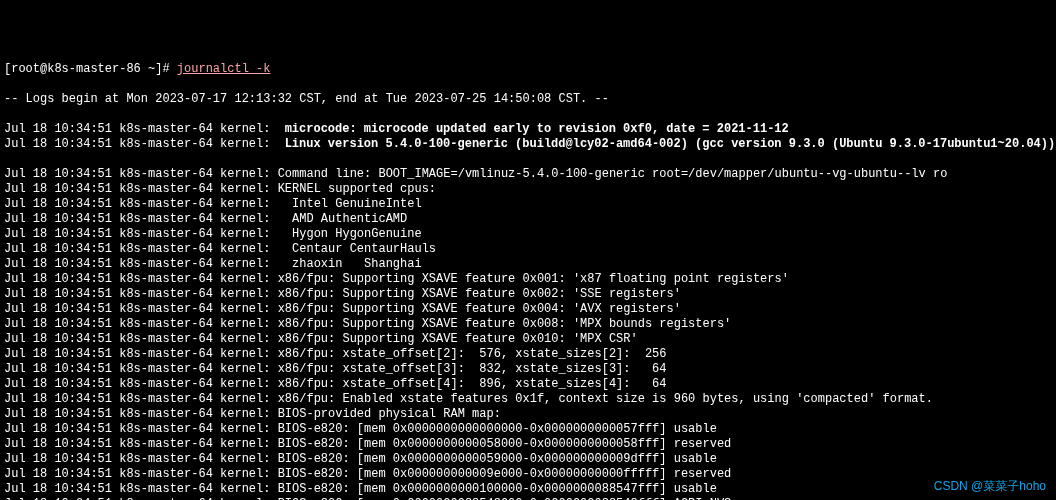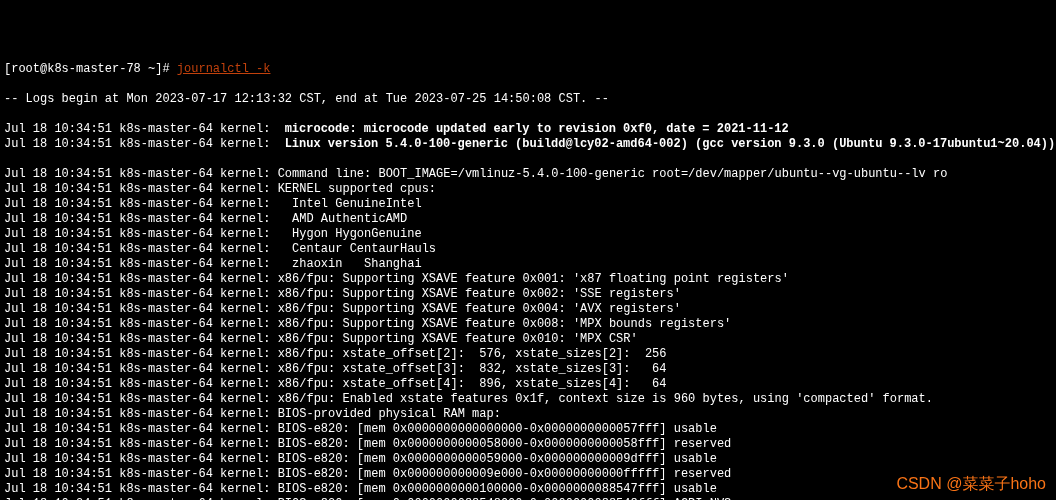--- a/index.html
+++ b/index.html
@@ -11,38 +11,38 @@
       line-height: 1.25;
       padding: 2px 4px;
       white-space: pre;
       overflow: hidden;
       width: 1056px;
       height: 500px;
       position: relative;
     }
     .prompt-line { color: #fff; }
     .prompt-root { color: #fff; }
-    .cmd { color: #c2410c; text-decoration: underline; }
+    .cmd { color: #fca5a5; text-decoration: underline; }
     .bold { font-weight: bold; margin-left: 7px; }
     .log-line { color: #ffffff; }
     .watermark {
       position: absolute;
       bottom: 6px;
       right: 10px;
-      color: #f97316;
-      font-size: 16px;
+      color: #0ea5e9;
+      font-size: 12px;
       font-family: sans-serif;
     }
   </style>
 </head>
 <body>
 
 
 
-<div class="prompt-line"><span class="prompt-root">[<span>root@k8s-master-78</span> <span>~</span>]<span>#</span> </span><span class="cmd">journalctl -k</span></div>
+<div class="prompt-line"><span class="prompt-root">[<span>root@k8s-master-86</span> <span>~</span>]<span>#</span> </span><span class="cmd">journalctl -k</span></div>
 <div class="log-line">-- Logs begin at Mon 2023-07-17 12:13:32 CST, end at Tue 2023-07-25 14:50:08 CST. --</div>
 <div id="bold-container"><div class="log-line"><span>Jul 18 10:34:51 k8s-master-64 kernel: </span><span class="bold">microcode: microcode updated early to revision 0xf0, date = 2021-11-12</span></div><div class="log-line"><span>Jul 18 10:34:51 k8s-master-64 kernel: </span><span class="bold">Linux version 5.4.0-100-generic (buildd@lcy02-amd64-002) (gcc version 9.3.0 (Ubuntu 9.3.0-17ubuntu1~20.04)) #113-Ubuntu SMP Thu Feb 3 1</span></div></div>
 <div id="log-container"><div class="log-line">Jul 18 10:34:51 k8s-master-64 kernel: Command line: BOOT_IMAGE=/vmlinuz-5.4.0-100-generic root=/dev/mapper/ubuntu--vg-ubuntu--lv ro</div><div class="log-line">Jul 18 10:34:51 k8s-master-64 kernel: KERNEL supported cpus:</div><div class="log-line">Jul 18 10:34:51 k8s-master-64 kernel:   Intel GenuineIntel</div><div class="log-line">Jul 18 10:34:51 k8s-master-64 kernel:   AMD AuthenticAMD</div><div class="log-line">Jul 18 10:34:51 k8s-master-64 kernel:   Hygon HygonGenuine</div><div class="log-line">Jul 18 10:34:51 k8s-master-64 kernel:   Centaur CentaurHauls</div><div class="log-line">Jul 18 10:34:51 k8s-master-64 kernel:   zhaoxin   Shanghai</div><div class="log-line">Jul 18 10:34:51 k8s-master-64 kernel: x86/fpu: Supporting XSAVE feature 0x001: 'x87 floating point registers'</div><div class="log-line">Jul 18 10:34:51 k8s-master-64 kernel: x86/fpu: Supporting XSAVE feature 0x002: 'SSE registers'</div><div class="log-line">Jul 18 10:34:51 k8s-master-64 kernel: x86/fpu: Supporting XSAVE feature 0x004: 'AVX registers'</div><div class="log-line">Jul 18 10:34:51 k8s-master-64 kernel: x86/fpu: Supporting XSAVE feature 0x008: 'MPX bounds registers'</div><div class="log-line">Jul 18 10:34:51 k8s-master-64 kernel: x86/fpu: Supporting XSAVE feature 0x010: 'MPX CSR'</div><div class="log-line">Jul 18 10:34:51 k8s-master-64 kernel: x86/fpu: xstate_offset[2]:  576, xstate_sizes[2]:  256</div><div class="log-line">Jul 18 10:34:51 k8s-master-64 kernel: x86/fpu: xstate_offset[3]:  832, xstate_sizes[3]:   64</div><div class="log-line">Jul 18 10:34:51 k8s-master-64 kernel: x86/fpu: xstate_offset[4]:  896, xstate_sizes[4]:   64</div><div class="log-line">Jul 18 10:34:51 k8s-master-64 kernel: x86/fpu: Enabled xstate features 0x1f, context size is 960 bytes, using 'compacted' format.</div><div class="log-line">Jul 18 10:34:51 k8s-master-64 kernel: BIOS-provided physical RAM map:</div><div class="log-line">Jul 18 10:34:51 k8s-master-64 kernel: BIOS-e820: [mem 0x0000000000000000-0x0000000000057fff] usable</div><div class="log-line">Jul 18 10:34:51 k8s-master-64 kernel: BIOS-e820: [mem 0x0000000000058000-0x0000000000058fff] reserved</div><div class="log-line">Jul 18 10:34:51 k8s-master-64 kernel: BIOS-e820: [mem 0x0000000000059000-0x000000000009dfff] usable</div><div class="log-line">Jul 18 10:34:51 k8s-master-64 kernel: BIOS-e820: [mem 0x000000000009e000-0x00000000000fffff] reserved</div><div class="log-line">Jul 18 10:34:51 k8s-master-64 kernel: BIOS-e820: [mem 0x0000000000100000-0x0000000088547fff] usable</div><div class="log-line">Jul 18 10:34:51 k8s-master-64 kernel: BIOS-e820: [mem 0x0000000088548000-0x0000000088548fff] ACPI NVS</div></div>
 
 
 <div class="watermark">CSDN @菜菜子hoho</div>
 
 
 
 

